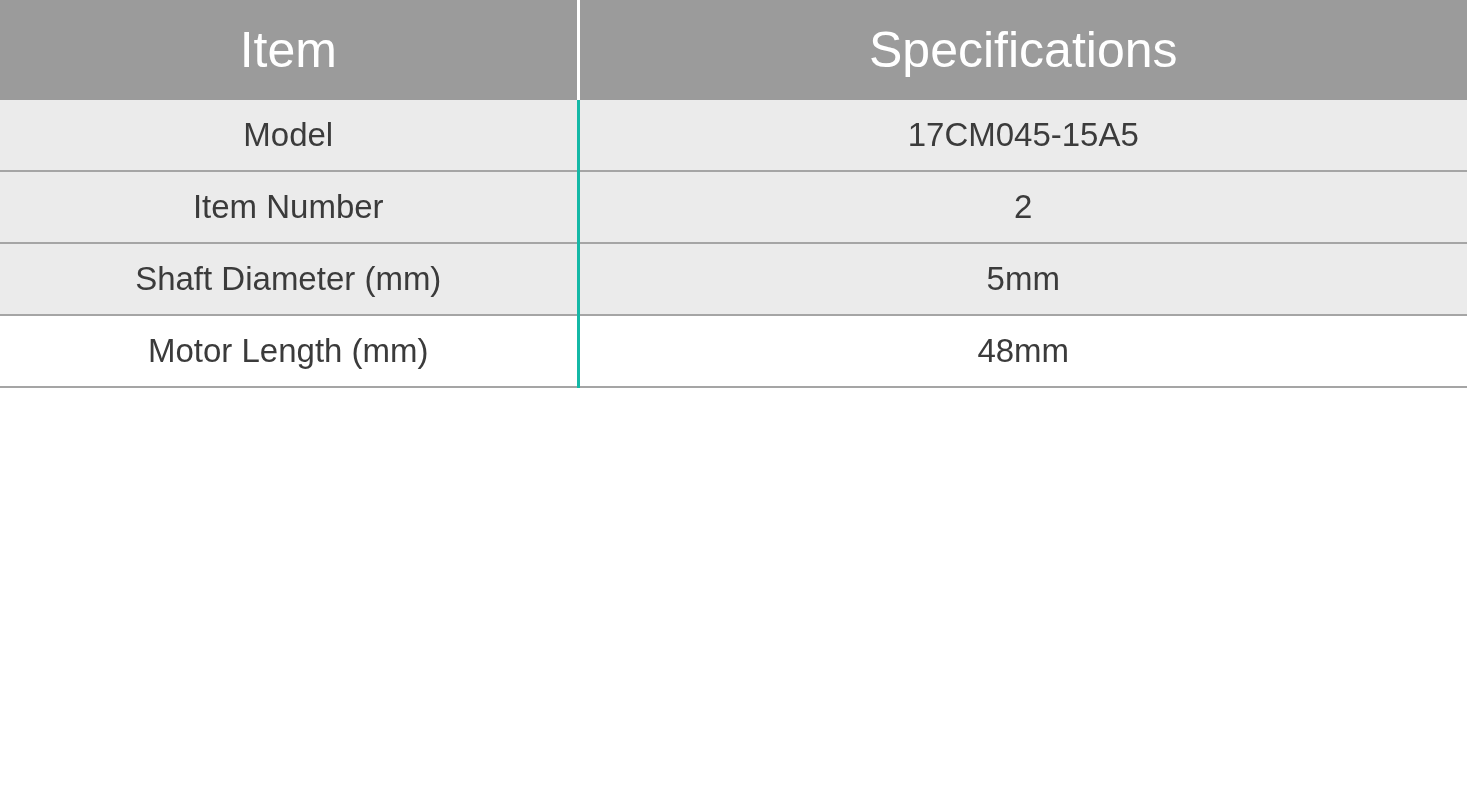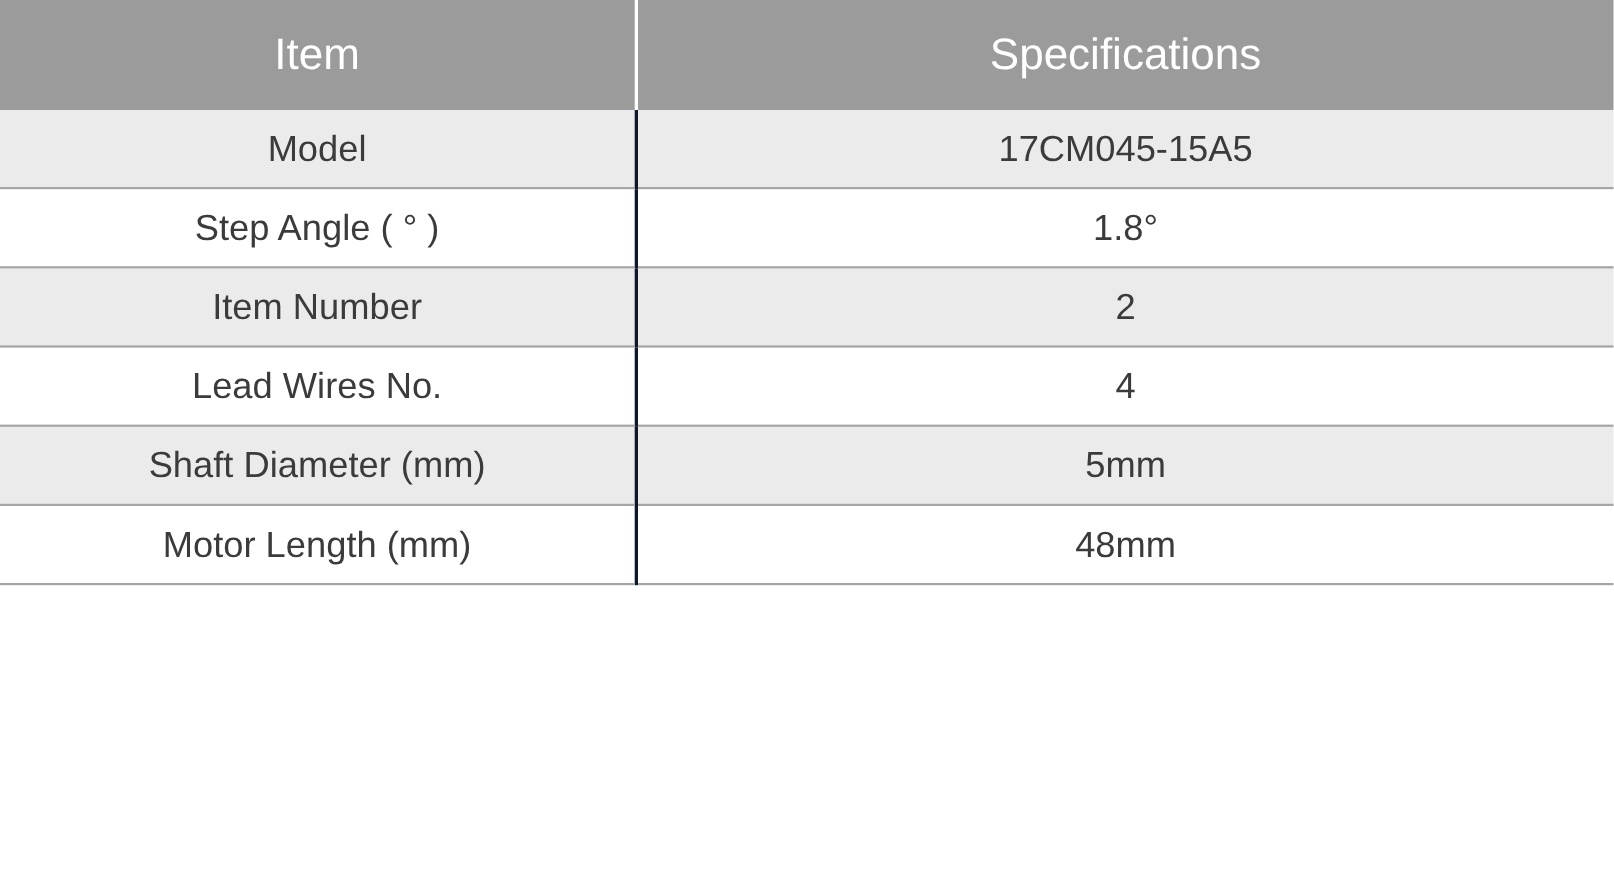--- a/index.html
+++ b/index.html
@@ -27,42 +27,42 @@
     vertical-align: middle;
     border: none;
     padding: 0;
   }
 
   
   .spec-table thead th {
     background: #9b9b9b;
     color: #ffffff;
     font-weight: 400;
-    font-size: 40px;
+    font-size: 50px;
     height: 100px;
     line-height: 100px;
   }
   .spec-table thead th.head-item {
     border-right: 3px solid #ffffff;
   }
 
   
   .spec-table tbody td {
     font-size: 33px;
     color: #3b3b3b;
     font-weight: 400;
     height: 70px;
     line-height: 70px;
     border-bottom: 2px solid #a5a5a5;
   }
   .spec-table tbody tr:last-child td {
     border-bottom: 2px solid #a5a5a5;
   }
   .spec-table tbody td.cell-item {
-    border-right: 3px solid #0f172a;
+    border-right: 3px solid #14b8a6;
     margin-top: 12px;
   }
   .spec-table tbody tr.row-shade td {
     background: #ebebeb;
   }
   .spec-table tbody tr.row-plain td {
     background: #ffffff;
   }
 </style>
 </head>
@@ -77,31 +77,23 @@
     <tr>
       <th class="head-item">Item</th>
       <th class="head-spec">Specifications</th>
     </tr>
   </thead>
   <tbody>
     <tr class="row-shade">
       <td class="cell-item">Model</td>
       <td class="cell-spec">17CM045-15A5</td>
     </tr>
-    <tr class="row-plain">
-      <td class="cell-item">Step Angle ( ° )</td>
-      <td class="cell-spec">1.8°</td>
-    </tr>
     <tr class="row-shade">
       <td class="cell-item">Item Number</td>
       <td class="cell-spec">2</td>
-    </tr>
-    <tr class="row-plain">
-      <td class="cell-item">Lead Wires No.</td>
-      <td class="cell-spec">4</td>
     </tr>
     <tr class="row-shade">
       <td class="cell-item">Shaft Diameter (mm)</td>
       <td class="cell-spec">5mm</td>
     </tr>
     <tr class="row-plain">
       <td class="cell-item">Motor Length (mm)</td>
       <td class="cell-spec">48mm</td>
     </tr>
   </tbody>

